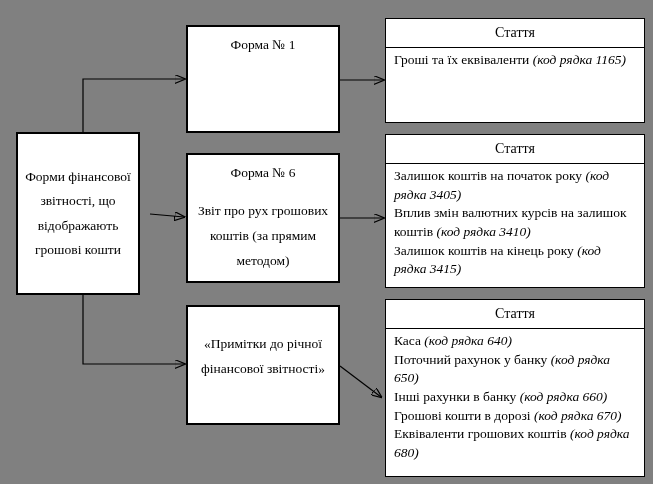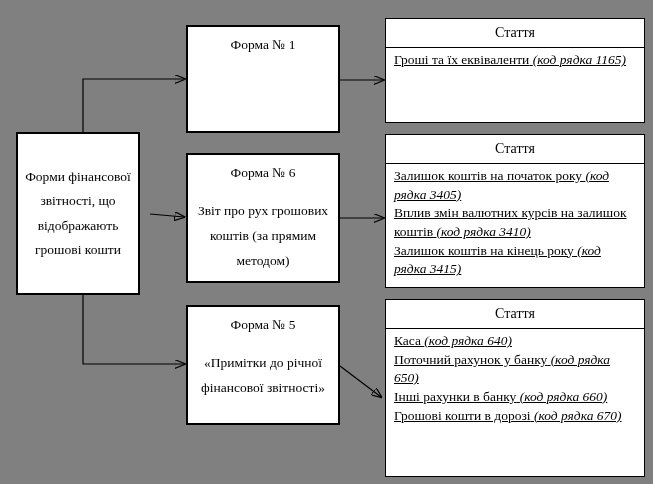--- a/index.html
+++ b/index.html
@@ -48,21 +48,21 @@
   }
   .article-box-1 { top: 18px;  height: 105px; }
   .article-box-2 { top: 134px; height: 154px; }
   .article-box-3 { top: 299px; height: 178px; }
   .article-header {
     height: 28px; line-height: 27px;
     text-align: center;
     border-bottom: 1px solid #000000;
     font-size: 14px;
   }
-  .article-body { padding: 3px 8px 0 8px; line-height: 1.38; text-decoration: underline; }
+  .article-body { padding: 3px 8px 0 8px; line-height: 1.38; }
   .article-item { text-align: left; }
   .code { font-style: italic; }
   
   .connectors {
     position: absolute; left: 0; top: 0;
     width: 653px; height: 484px;
     pointer-events: none;
   }
   .connectors path, .connectors line {
     stroke: #000000; stroke-width: 1.2; fill: none;
@@ -94,21 +94,20 @@
   <div class="box form-box form-box-1">
     <div class="form-title">Форма № 1</div>
   </div>
 
   <div class="box form-box form-box-3">
     <div class="form-title">Форма № 6</div>
     <div class="form-body">Звіт про рух грошових коштів (за прямим методом)</div>
   </div>
 
   <div class="box form-box form-box-5">
-    <div class="form-title">Форма № 5</div>
     <div class="form-body">«Примітки до річної фінансової звітності»</div>
   </div>
 
   <div class="box article-box article-box-1">
     <div class="article-header">Стаття</div>
     <div class="article-body">
 
         <div class="article-item"><span>Гроші та їх еквіваленти</span> <span class="code">(код рядка 1165)</span></div>
       </div>
   </div>
@@ -130,16 +129,17 @@
     <div class="article-body">
 
         <div class="article-item"><span>Каса</span> <span class="code">(код рядка 640)</span></div>
 
         <div class="article-item"><span>Поточний рахунок у банку</span> <span class="code">(код рядка 650)</span></div>
 
         <div class="article-item"><span>Інші рахунки в банку</span> <span class="code">(код рядка 660)</span></div>
 
         <div class="article-item"><span>Грошові кошти в дорозі</span> <span class="code">(код рядка 670)</span></div>
 
+        <div class="article-item"><span>Еквіваленти грошових коштів</span> <span class="code">(код рядка 680)</span></div>
       </div>
   </div>
 
 </div>
 
 </body></html>

